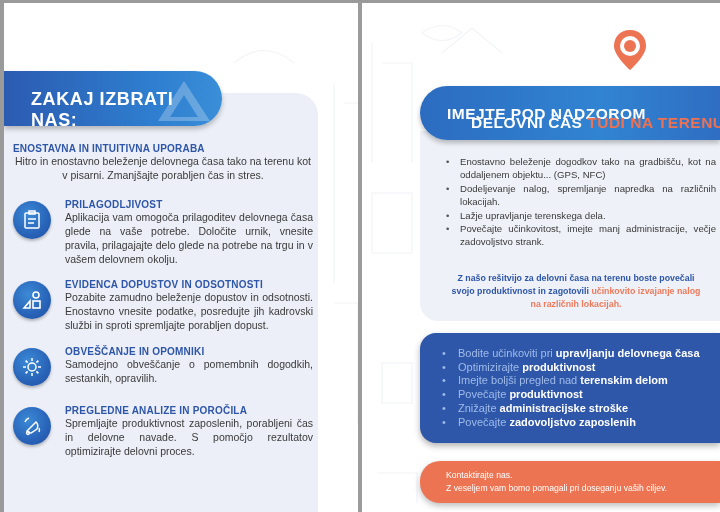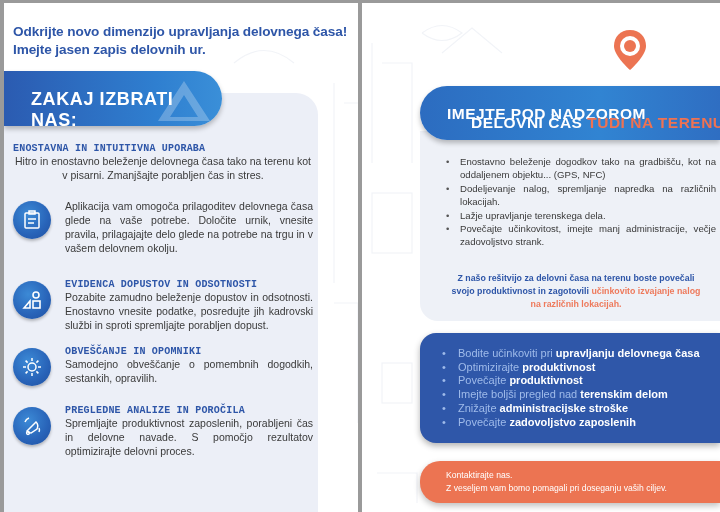--- a/index.html
+++ b/index.html
@@ -10,21 +10,21 @@
   .page-right { left: 362px; width: 358px; }
   .bg-sketch { position: absolute; inset: 0; opacity: 0.5; pointer-events: none; }
 
   
   .intro { position: absolute; left: 9px; top: 20px; width: 340px; color: #2e56a8; font-weight: bold; font-size: 13.6px; line-height: 18px; letter-spacing: -0.1px; }
   .left-panel { position: absolute; left: 0; top: 90px; width: 314px; height: 430px; background: #eceff7; border-top-right-radius: 22px; }
   .banner-left { position: absolute; left: 0; top: 68px; width: 218px; height: 55px; background: linear-gradient(90deg, #2b5bb1 0%, #2f7fd0 70%, #3a8fd8 100%); border-top-right-radius: 28px; border-bottom-right-radius: 28px; box-shadow: 0 3px 5px rgba(0,0,0,0.25); }
   .banner-left .title { position: absolute; left: 27px; top: 18px; color: #ffffff; font-weight: bold; font-size: 18px; letter-spacing: 0.6px; }
   .banner-tri { position: absolute; left: 150px; top: 6px; opacity: 0.25; }
 
-  .sec-head { color: #2e56a8; font-weight: bold; font-size: 10px; text-transform: uppercase; font-variant: small-caps; letter-spacing: 0.2px; font-family: Liberation Mono, monospace; }
+  .sec-head { color: #2e56a8; font-weight: bold; font-size: 10px; text-transform: uppercase; font-variant: small-caps; letter-spacing: 0.2px; }
   .body-text { color: #3a3a3a; font-size: 10.5px; line-height: 14px; text-align: center; }
   .block-first { position: absolute; left: 9px; top: 140px; width: 300px; }
   .feature { position: absolute; left: 9px; width: 300px; height: 80px; }
   .feature .icon-circle { position: absolute; left: 0; top: 2px; width: 38px; height: 38px; border-radius: 50%; background: radial-gradient(circle at 40% 35%, #3c8ad6 0%, #2863b8 60%, #1f4f9f 100%); box-shadow: 0 2px 3px rgba(0,0,0,0.25); display: flex; align-items: center; justify-content: center; }
   .feature .text { position: absolute; left: 52px; top: 0; width: 248px; }
   .feature .body-text { text-align: justify; }
 
   
   .pin { position: absolute; left: 250px; top: 25px; }
   .banner-right { position: absolute; left: 58px; top: 83px; width: 300px; height: 54px; background: linear-gradient(90deg, #2c6cc0 0%, #3184d2 60%, #2f6ec2 100%); border-top-left-radius: 27px; border-bottom-left-radius: 27px; box-shadow: 0 3px 5px rgba(0,0,0,0.25); }
@@ -56,24 +56,20 @@
     <g fill="none" stroke="#e4e8f0" stroke-width="1.2">
       <path d="M330 80 v200 M340 100 h14 M330 300 h24 v120"></path>
       <circle cx="180" cy="330" r="70"></circle>
       <rect x="160" y="440" width="60" height="50"></rect>
       <path d="M230 60 q30 -25 60 0"></path>
     </g>
   </svg>
 
   <div class="left-panel"></div>
 
-  <div class="intro">
-    <div>Odkrijte novo dimenzijo upravljanja delovnega časa!</div>
-    <div>Imejte jasen zapis delovnih ur.</div>
-  </div>
 
   <div class="banner-left">
     <svg class="banner-tri" width="60" height="48" viewBox="0 0 60 48">
       <path d="M30 4 L56 44 L4 44 Z M30 18 L44 40 L16 40 Z" fill="#ffffff" fill-rule="evenodd"></path>
     </svg>
     <span class="title">ZAKAJ IZBRATI NAS:</span>
   </div>
 
   <div class="block-first">
     <div class="sec-head">Enostavna in intuitivna uporaba</div>
@@ -84,20 +80,21 @@
     <div class="icon-circle">
       <svg width="18" height="20" viewBox="0 0 18 20">
           <g fill="none" stroke="#fff" stroke-width="1.5">
             <rect x="2" y="3" width="14" height="15" rx="1"></rect>
             <rect x="6" y="1" width="6" height="3"></rect>
             <path d="M5 9 h8 M5 13 h6"></path>
           </g>
         </svg>
     </div>
     <div class="text">
+      <div class="sec-head">Prilagodljivost</div>
       <div class="body-text">Aplikacija vam omogoča prilagoditev delovnega časa glede na vaše potrebe. Določite urnik, vnesite pravila, prilagajajte delo glede na potrebe na trgu in v vašem delovnem okolju.</div>
     </div>
   </div>
 
   <div class="feature" style="top:276px">
     <div class="icon-circle">
       <svg width="20" height="20" viewBox="0 0 20 20">
           <g fill="none" stroke="#fff" stroke-width="1.6">
             <circle cx="14" cy="5" r="3"></circle>
             <rect x="11" y="11" width="7" height="7"></rect>
@@ -179,22 +176,22 @@
 
   <div class="r-note">
     <span>Z našo rešitvijo za delovni časa na terenu boste povečali svojo produktivnost in zagotovili</span>
     <span class="orange">učinkovito izvajanje nalog na različnih lokacijah.</span>
   </div>
 
   <div class="blue-box">
     <ul class="b-list">
       <li><span>Bodite učinkoviti pri</span> <b>upravljanju delovnega časa</b></li>
       <li><span>Optimizirajte</span> <b>produktivnost</b></li>
+      <li><span>Imejte boljši pregled nad</span> <b>terenskim delom</b></li>
       <li><span>Povečajte</span> <b>produktivnost</b></li>
-      <li><span>Imejte boljši pregled nad</span> <b>terenskim delom</b></li>
       <li><span>Znižajte</span> <b>administracijske stroške</b></li>
       <li><span>Povečajte</span> <b>zadovoljstvo zaposlenih</b></li>
     </ul>
   </div>
 
   <div class="contact">
     <div class="c1">Kontaktirajte nas.</div>
     <div class="c2">Z veseljem vam bomo pomagali pri doseganju vaših ciljev.</div>
   </div>
 </div>

